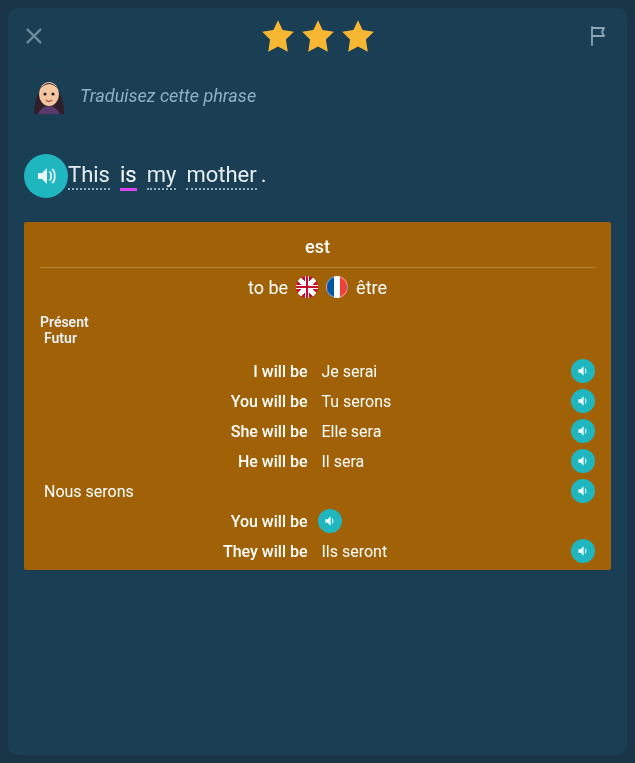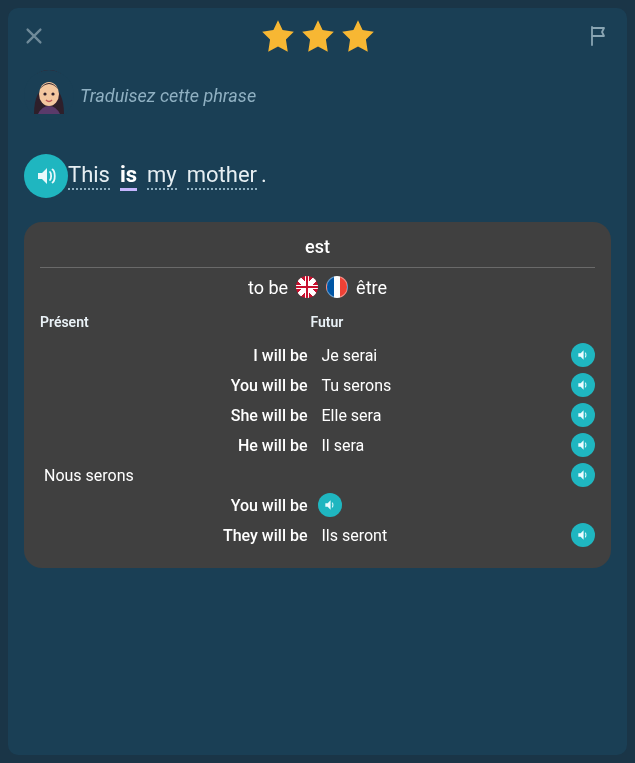--- a/index.html
+++ b/index.html
@@ -84,29 +84,29 @@
     align-items: baseline;
   }
   .word {
     border-bottom: 2px dotted #8fb0c2;
     margin-right: 10px;
     cursor: pointer;
     padding-bottom: 1px;
   }
   .word.active {
     color: #ffffff;
-    font-weight: 700;
-    border-bottom: 3px solid #c4b5fd;
+    font-weight: 400;
+    border-bottom: 3px solid #d946ef;
   }
   .period { color: #e6eef2; margin-left: -6px;}
   .popup {
     margin: 6px 16px 0 16px;
-    background: #404040;
-    border-radius: 18px;
-    padding: 12px 10px 18px 10px;
+    background: #a16207;
+    border-radius: 2px;
+    padding: 12px 10px 4px 10px;
     color: #fff;
   }
   .popup-title {
     text-align: center;
     font-size: 18px;
     font-weight: 500;
     padding: 2px 0 10px 0;
   }
   .popup-divider {
     height: 1px;
@@ -152,20 +152,21 @@
       linear-gradient(0deg, transparent 44%, #c8102e 44% 56%, transparent 56%),
       linear-gradient(90deg, transparent 44%, #c8102e 44% 56%, transparent 56%);
   }
   .flag-fr {
     background: linear-gradient(90deg, #0055a4 0 33.3%, #fff 33.3% 66.6%, #ef4135 66.6% 100%);
     border: 1px solid rgba(255,255,255,0.4);
   }
   .tense-row {
     display: flex;
     padding: 6px 6px 10px 6px;
+    flex-direction: column;
   }
   .tense-label {
     font-size: 14px;
     font-weight: 600;
     color: #eaf2f7;
   }
   .tense-left { flex: 0 0 48%; }
   .tense-center { flex: 1; text-align: left; padding-left: 4px;}
   .conj-table {
     padding: 0 6px;

